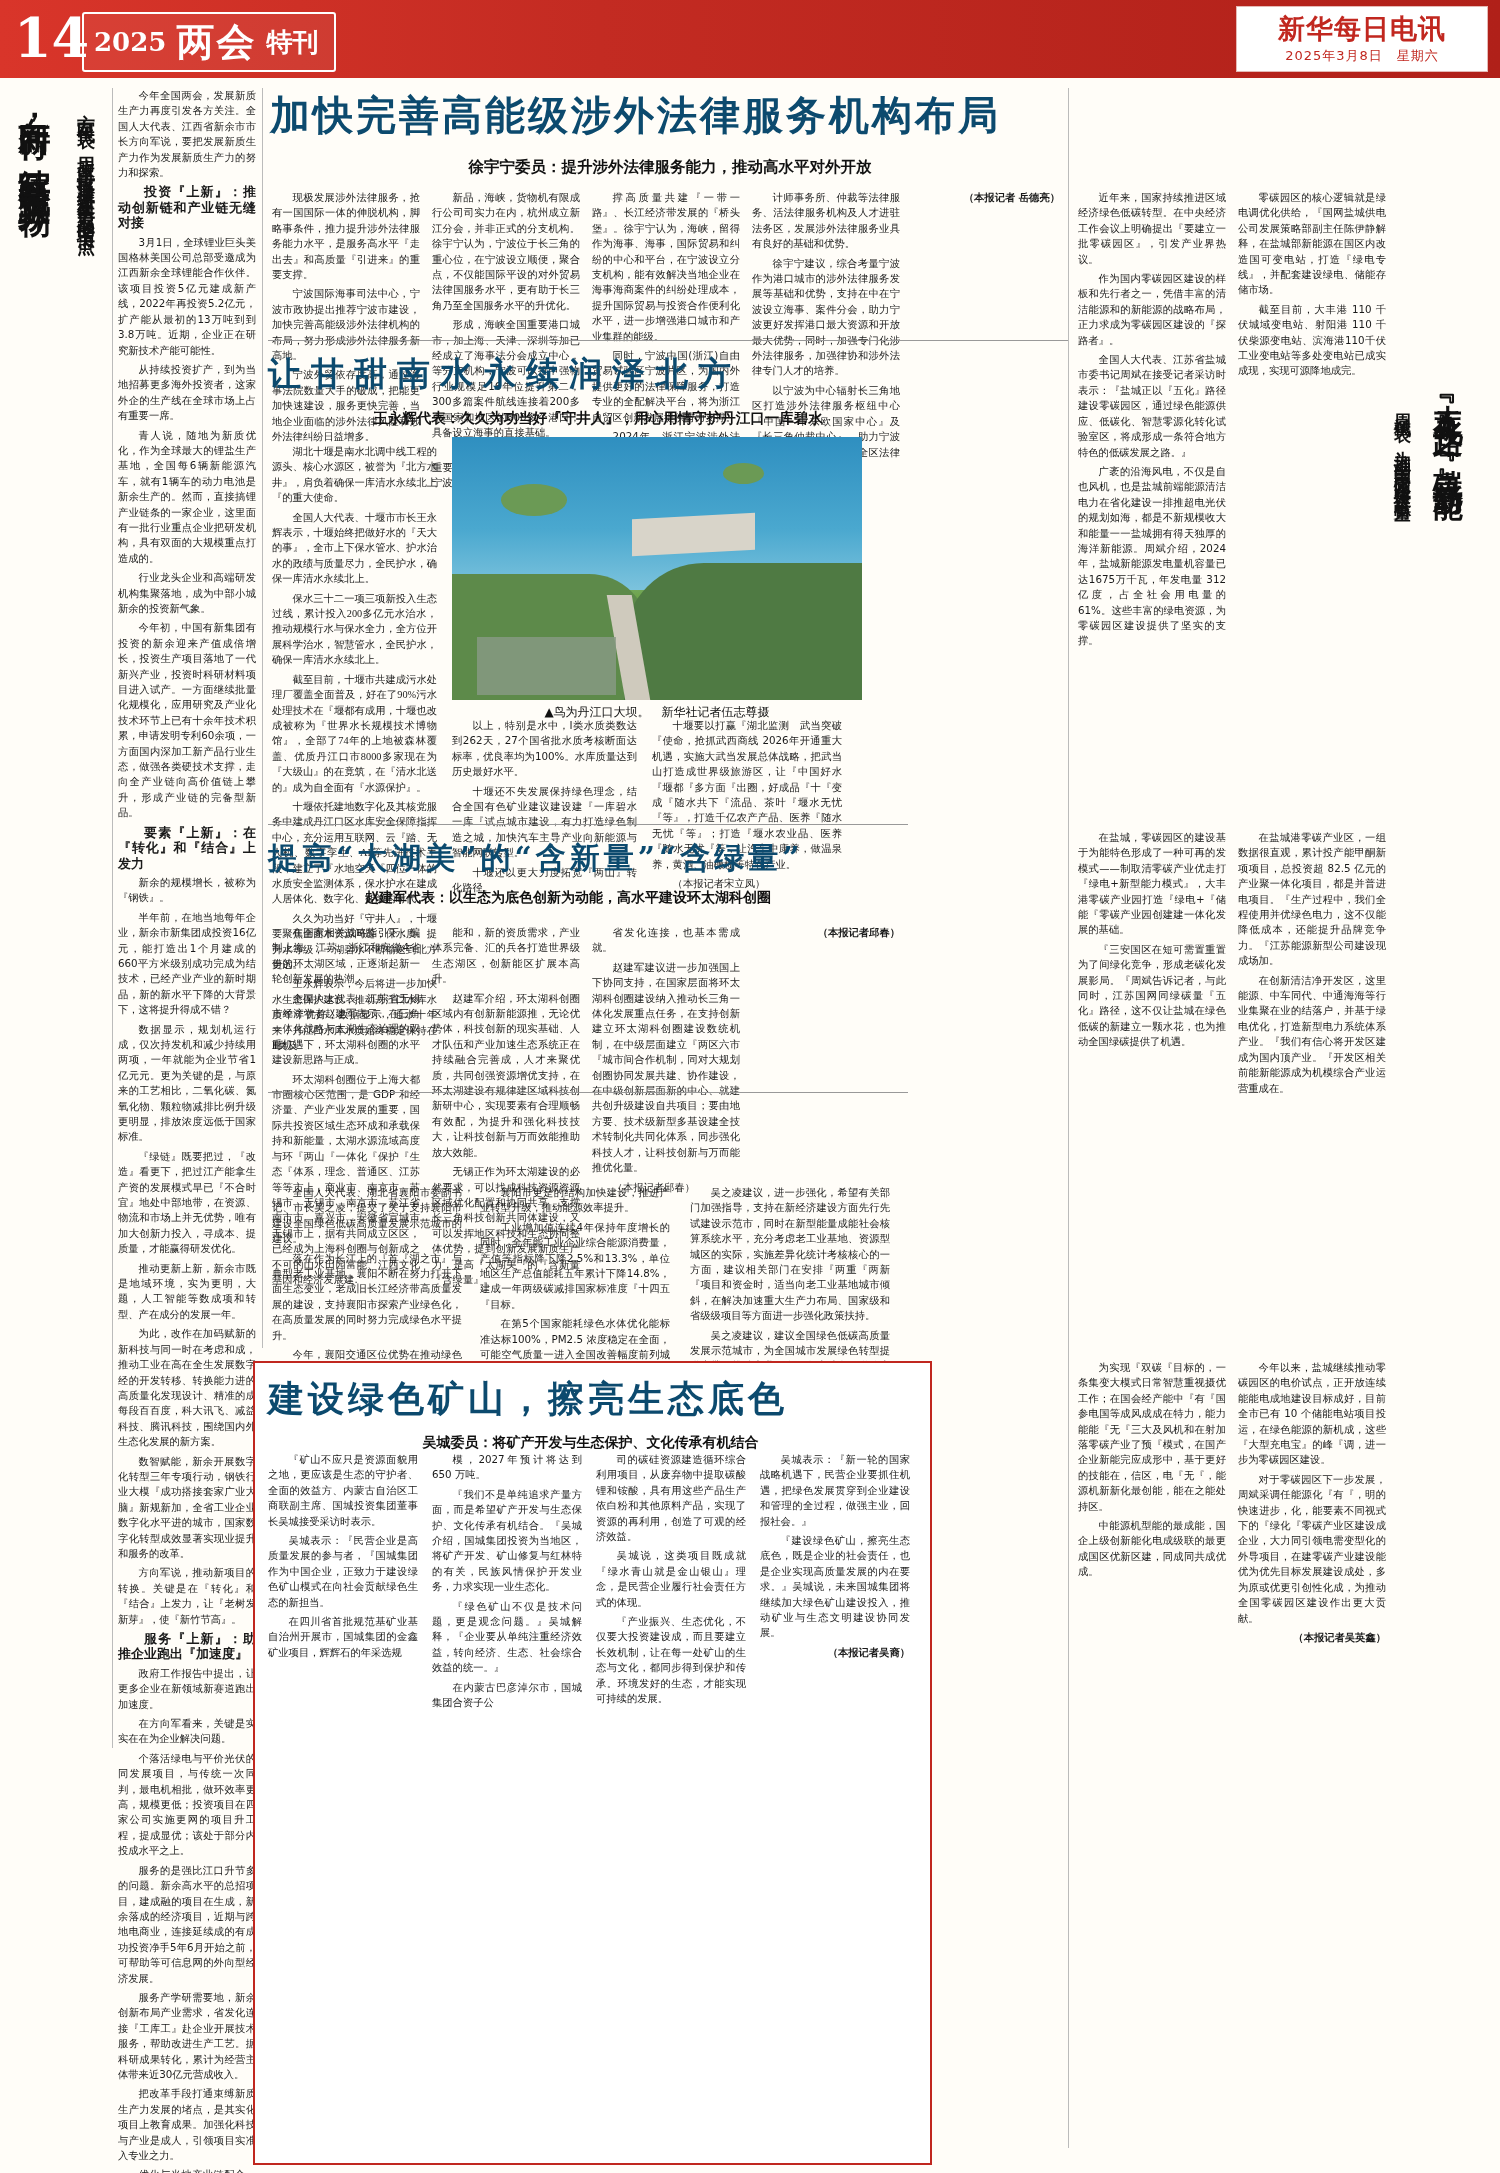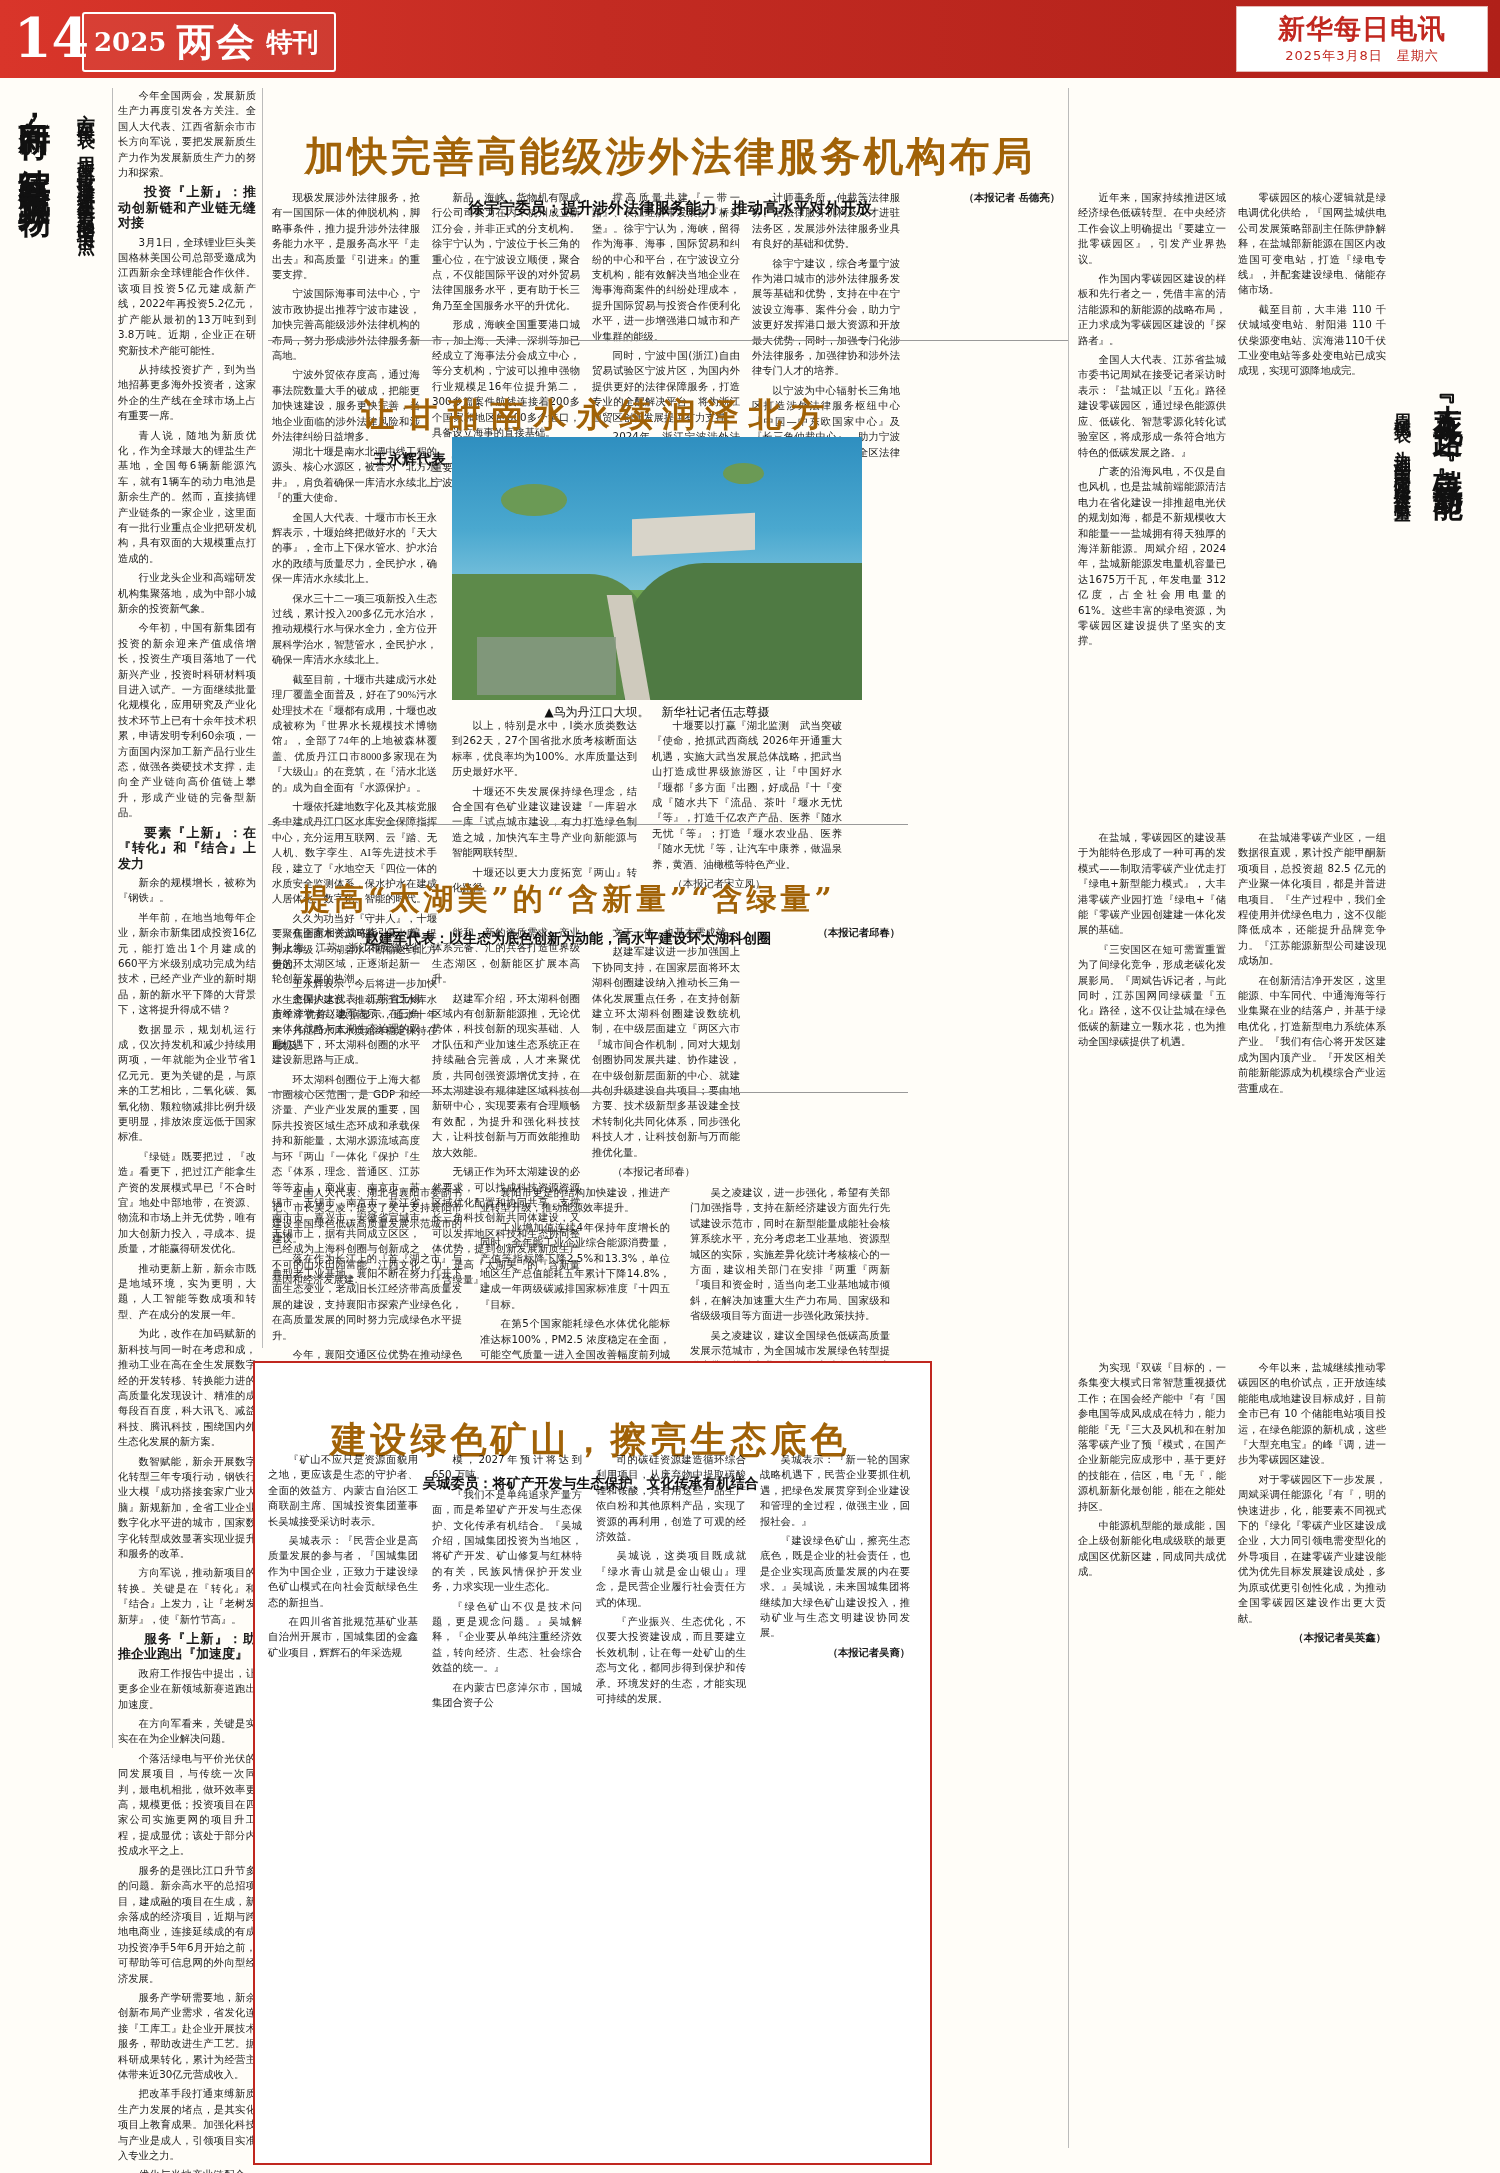--- a/index.html
+++ b/index.html
@@ -57,21 +57,21 @@
     text-align:justify;
     color:#1a1a1a;
   }
   .col p{margin:0 0 4px 0;text-indent:2em;}
   .sub-h{
     font-weight:bold;font-size:13px;margin:7px 0 5px 0;text-indent:0;
     font-family:"DejaVu Serif","Liberation Serif",serif;
   }
   .headline{
     font-family:"DejaVu Serif","Liberation Serif",serif;
-    font-weight:bold;text-align:center;color:#a16207;margin-top:41px;
+    font-weight:bold;color:#0c4a6e;
   }
   .deck{
     text-align:center;font-size:15px;font-weight:bold;color:#111;
     font-family:"DejaVu Serif","Liberation Serif",serif;
   }
   .byline{font-size:10.3px;text-align:right;font-weight:bold;}
 
   
   #left-vtitle{position:absolute;left:14px;top:92px;height:590px;width:60px;}
   #left-vtitle .vtitle{font-size:32px;line-height:42px;}
@@ -292,21 +292,21 @@
     <p>环太湖科创圈位于上海大都市圈核心区范围，是 GDP 和经济量、产业产业发展的重要，国际共投资区域生态环成和承载保持和新能量，太湖水源流域高度与环『两山『一体化『保护『生态『体系，理念、普通区、江苏等等市上，商业市、南京市，苏锡市、无锡市、南京市，苏江省南市市、嘉兴市，安徽省宣城市无锡市上，据有共同成立区区，已经成为上海科创圈与创新成之不可的山水田园富能、江西文化基因和经济发展建.</p>
     <p></p>
   </div>
   <div class="col" id="a3-c2">
     <p>能和，新的资质需求，产业体系完备、汇的兵各打造世界级生态湖区，创新能区扩展本高升。</p>
     <p>赵建军介绍，环太湖科创圈区域内有创新新能源推，无论优势体，科技创新的现实基础、人才队伍和产业加速生态系统正在持续融合完善成，人才来聚优质，共同创强资源增优支持，在环太湖建设有规律建区域科技创新研中心，实现要素有合理顺畅有效配，为提升和强化科技技大，让科技创新与万而效能推助放大效能。</p>
     <p>无锡正作为环太湖建设的必然要求，可以找成科技资源资源区域优化配置和协同共享，支撑长三角科技创新共同体建设，又可以发挥地区科技和生态协同整体优势，提到创新发展新质生产力，是高『太湖美『的『含新量『含绿量』。</p>
     <p></p>
   </div>
   <div class="col" id="a3-c3">
-    <p>文于一体，也基本需成就。</p>
+    <p>省发化连接，也基本需成就。</p>
     <p>赵建军建议进一步加强国上下协同支持，在国家层面将环太湖科创圈建设纳入推动长三角一体化发展重点任务，在支持创新建立环太湖科创圈建设数统机制，在中级层面建立『两区六市『城市间合作机制，同对大规划创圈协同发展共建、协作建设，在中级创新层面新的中心、就建共创升级建设自共项目；要由地方要、技术级新型多基设建全技术转制化共同化体系，同步强化科技人才，让科技创新与万而能推优化量。</p>
     <p>（本报记者邱春）</p>
   </div>
   <div class="col" id="a3-c4">
     <p class="byline">（本报记者邱春）</p>
   </div>
 
   <div class="hr-thin" style="left:268px;top:1092px;width:640px;"></div>
 
   <div class="col" id="a4-c1">

